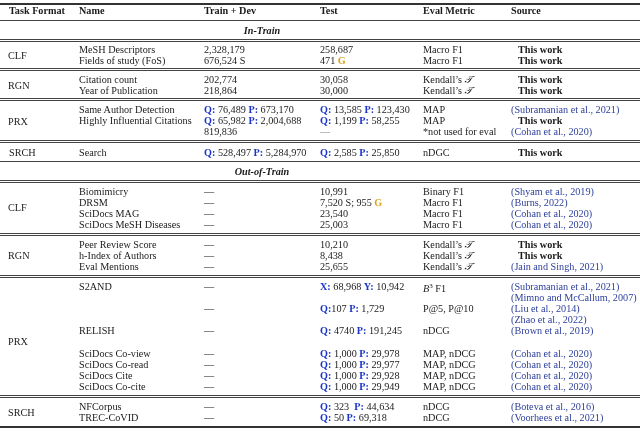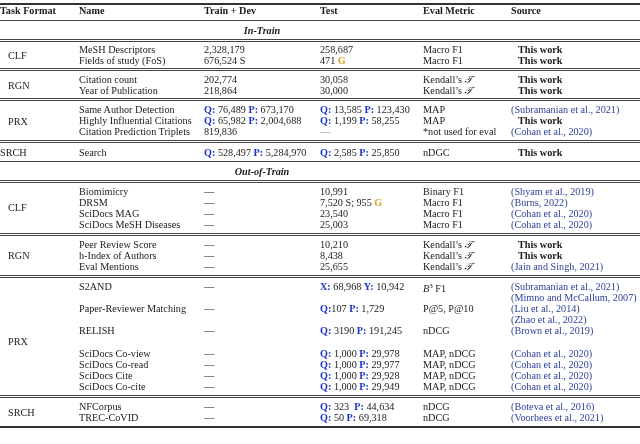--- a/index.html
+++ b/index.html
@@ -1,20 +1,20 @@
 <!DOCTYPE html>
 <html><head>
 <meta charset="utf-8">
 <style>
   html, body { margin: 0; padding: 0; background: #ffffff; }
   body { width: 640px; height: 444px; overflow: hidden; font-family: "Liberation Serif", "DejaVu Serif", serif; color: #1a1a1a; font-size: 10.2px; }
   .tbl { position: absolute; left: 0; top: 0; width: 640px; }
   .row { position: absolute; left: 0; width: 640px; height: 11px; line-height: 11px; white-space: nowrap; }
   .c { position: absolute; top: 0; }
-  .c-fmt { left: 0; }
+  .c-fmt { left: 9px; }
   .c-name { left: 79px; }
   .c-train { left: 204px; }
   .c-test { left: 320px; }
   .c-metric { left: 423px; }
   .c-src { left: 511px; }
   .hdr { font-weight: bold; }
   .fmt { position: absolute; left: 8px; }
   .rule { position: absolute; left: 0; width: 640px; background: #222; }
   .thick { height: 1.6px; background: #333; }
   .thin { height: 0.8px; background: #444; }
@@ -90,21 +90,20 @@
     <span class="c c-src cite">(Subramanian et al., 2021)</span>
   </div>
   <div class="row" style="top:115px">
     <span class="c c-name">Highly Influential Citations</span>
     <span class="c c-train"><span class="q">Q:</span> <span>65,982</span> <span class="q">P:</span> <span>2,004,688</span></span>
     <span class="c c-test"><span class="q">Q:</span> <span>1,199</span> <span class="q">P:</span> <span>58,255</span></span>
     <span class="c c-metric">MAP</span>
     <span class="c c-src bold">This work</span>
   </div>
   <div class="row" style="top:126px">
-    <span class="c c-name">Citation Prediction Triplets</span>
     <span class="c c-train">819,836</span>
     <span class="c c-test" style="color:#888">—</span>
     <span class="c c-metric">*not used for eval</span>
     <span class="c c-src cite">(Cohan et al., 2020)</span>
   </div>
   <div class="rule double" style="top:140px"></div>
 
   <div class="row" style="top:147px">
     <span class="c c-fmt">SRCH</span>
     <span class="c c-name">Search</span>
@@ -178,33 +177,32 @@
     <span class="c c-name">S2AND</span>
     <span class="c c-train">—</span>
     <span class="c c-test"><span class="q">X:</span> <span>68,968</span> <span class="q">Y:</span> <span>10,942</span></span>
     <span class="c c-metric"><span class="it">B</span><span class="sup">3</span> <span>F1</span></span>
     <span class="c c-src cite">(Subramanian et al., 2021)</span>
   </div>
   <div class="row" style="top:292px">
     <span class="c c-src cite">(Mimno and McCallum, 2007)</span>
   </div>
   <div class="row" style="top:303px">
-    <span class="c c-name">Paper-Reviewer Matching</span>
     <span class="c c-train">—</span>
     <span class="c c-test"><span class="q">Q:</span><span>107</span> <span class="q">P:</span> <span>1,729</span></span>
     <span class="c c-metric">P@5, P@10</span>
     <span class="c c-src cite">(Liu et al., 2014)</span>
   </div>
   <div class="row" style="top:314px">
     <span class="c c-src cite">(Zhao et al., 2022)</span>
   </div>
   <div class="row" style="top:325px">
     <span class="c c-name">RELISH</span>
     <span class="c c-train">—</span>
-    <span class="c c-test"><span class="q">Q:</span> <span>3190</span> <span class="q">P:</span> <span>191,245</span></span>
+    <span class="c c-test"><span class="q">Q:</span> <span>4740</span> <span class="q">P:</span> <span>191,245</span></span>
     <span class="c c-metric">nDCG</span>
     <span class="c c-src cite">(Brown et al., 2019)</span>
   </div>
   <div class="row" style="top:348px">
     <span class="c c-name">SciDocs Co-view</span>
     <span class="c c-train">—</span>
     <span class="c c-test"><span class="q">Q:</span> <span>1,000</span> <span class="q">P:</span> <span>29,978</span></span>
     <span class="c c-metric">MAP, nDCG</span>
     <span class="c c-src cite">(Cohan et al., 2020)</span>
   </div>

